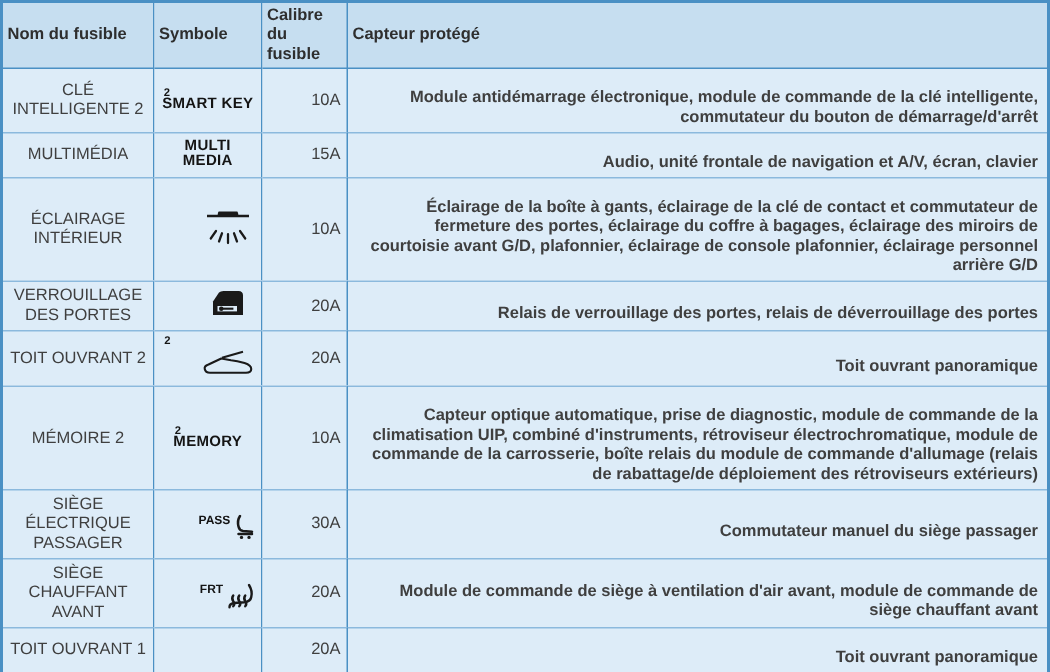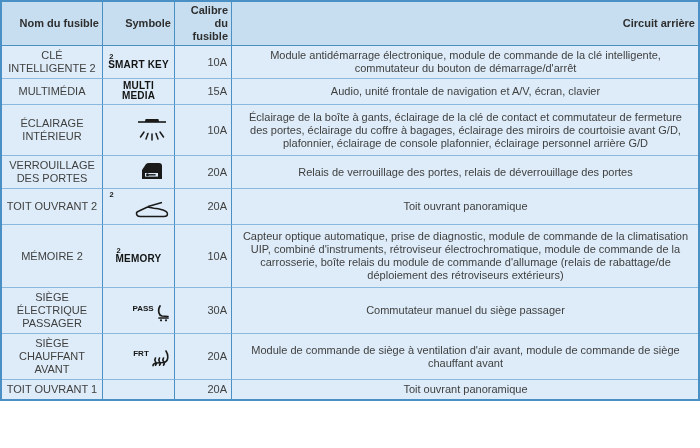--- a/index.html
+++ b/index.html
@@ -12,35 +12,35 @@
   }
   html,body{margin:0;padding:0;background:#ffffff;}
   .page{width:700px;height:448px;box-sizing:border-box;font-family:"Liberation Sans",sans-serif;}
   table.fuse{
     width:700px;border-collapse:separate;border-spacing:0;table-layout:fixed;
     border:2px solid var(--border);box-sizing:border-box;
   }
   col.c-name{width:101px;} col.c-sym{width:72px;} col.c-amp{width:57px;} col.c-circ{width:466px;}
   th{
     background:var(--header-bg);color:#2e2e2e;font-size:11px;font-weight:bold;
-    text-align:right;vertical-align:middle;line-height:13px;height:30px;
+    text-align:left;vertical-align:middle;line-height:13px;height:30px;
     border-bottom:1px solid var(--border);padding:2px 3px;box-sizing:border-box;
   }
   th:not(:last-child){border-right:1px solid var(--border);}
   td{
     background:var(--row-bg);color:var(--text);font-size:11px;line-height:13px;
     vertical-align:middle;padding:3px 4px;box-sizing:border-box;
     border-top:1px solid var(--grid);
   }
   td:not(:last-child){border-right:1px solid var(--border);}
   tbody tr:first-child td{border-top:none;}
   td.cell-name{text-align:center;padding:3px 2px;}
   td.cell-sym{text-align:center;padding:2px 2px;}
   td.cell-amp{text-align:right;}
-  td.cell-circ{text-align:center;padding:3px 6px 3px 7px;}
+  td.cell-circ{text-align:right;padding:13px 6px 3px 7px;font-weight:bold;}
   .sym-wrap{display:inline-block;color:var(--symtext);}
   .sym-sup{font-size:7.5px;font-weight:bold;line-height:7px;text-align:left;padding-left:1px;}
   .sym-line{font-size:10px;font-weight:bold;line-height:10px;letter-spacing:.2px;white-space:nowrap;}
   .sym-iconrow{display:flex;align-items:flex-start;justify-content:center;gap:1px;margin-left:26px;}
   .sym-label{font-size:8px;font-weight:bold;line-height:9px;position:relative;top:1px;}
   .sym-iconrow svg{display:block;margin-top:2px;}
   .icon{display:inline-block;}
 </style>
 </head>
 <body>
@@ -51,21 +51,21 @@
       <col class="c-name">
         <col class="c-sym">
         <col class="c-amp">
         <col class="c-circ">
     </colgroup>
     <thead>
       <tr>
         <th>Nom du fusible</th>
         <th>Symbole</th>
         <th>Calibre du fusible</th>
-        <th>Circuit arrière</th>
+        <th>Capteur protégé</th>
       </tr>
     </thead>
     <tbody id="rows">
         <tr style="height: 31px;">
           <td class="cell-name">CLÉ INTELLIGENTE 2</td>
           <td class="cell-sym"><span class="sym-wrap"><div class="sym-sup">2</div><div class="sym-line">SMART KEY</div></span></td>
           <td class="cell-amp">10A</td>
           <td class="cell-circ">Module antidémarrage électronique, module de commande de la clé intelligente, commutateur du bouton de démarrage/d'arrêt</td>
         </tr>
         <tr style="height: 24px;">

